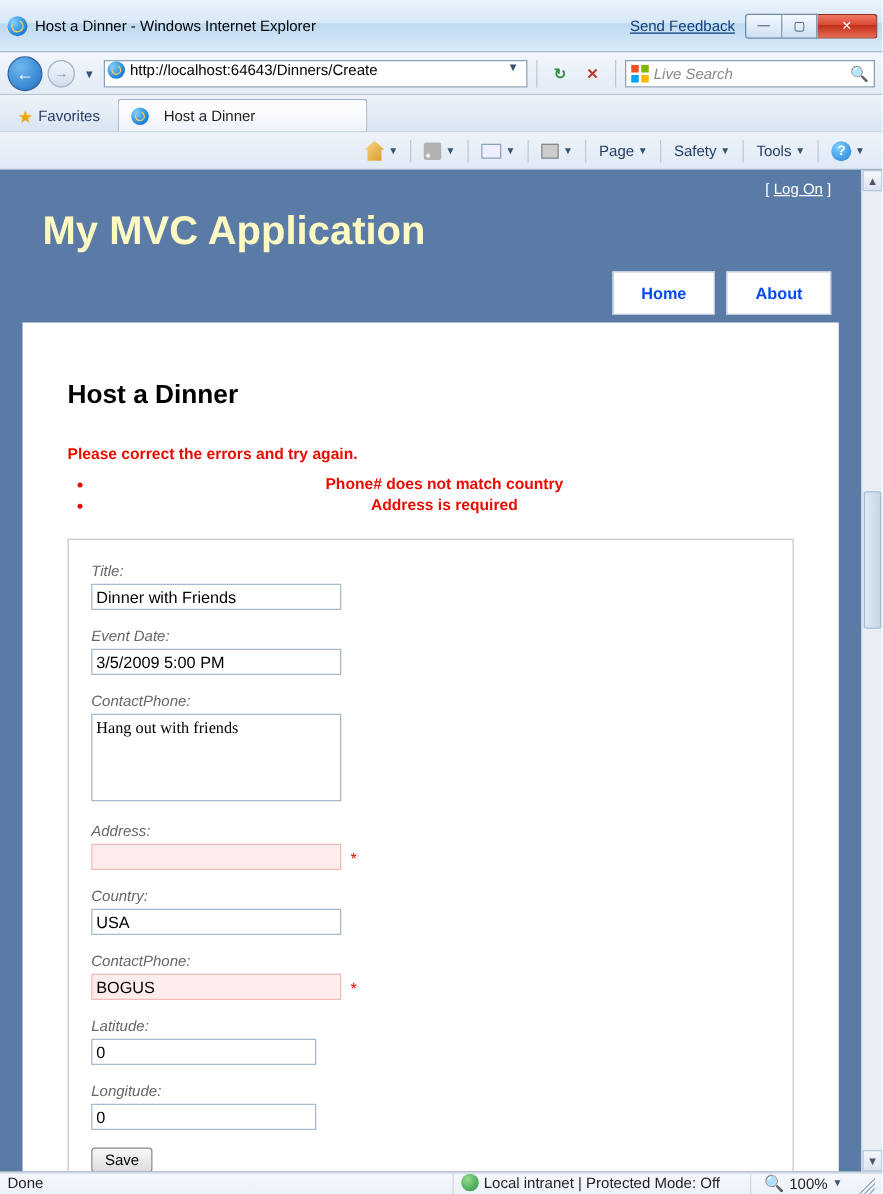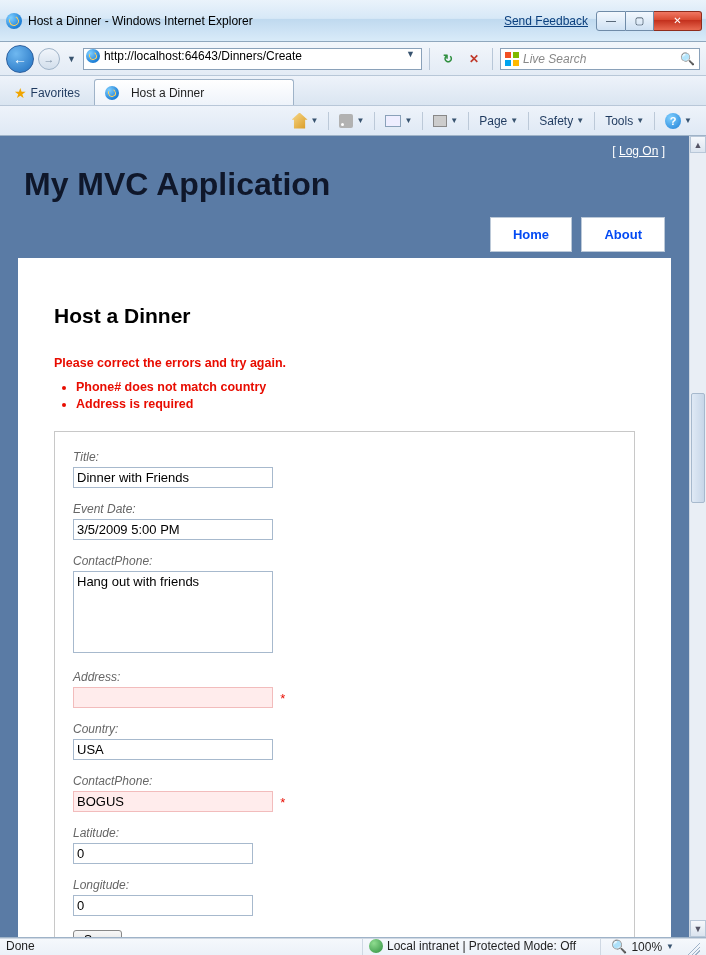--- a/index.html
+++ b/index.html
@@ -157,50 +157,50 @@
   .sb-thumb { position:absolute; left:1px; right:1px; top:240px; height:110px; background:linear-gradient(to right,#dfe9f5,#c7d6e8); border:1px solid #a7b9cd; border-radius:2px; }
   
   .site {
     background:#5a7ba5;
     padding: 0 18px 0 18px;
     font-family: Verdana, Arial, sans-serif;
   }
   .logon-row { text-align:right; color:#fff; font-size:12px; padding:8px 6px 4px 0; }
   .logon-row a { color:#fff; text-decoration:underline; }
   .app-title {
-    color:#0f172a; font-size:32px; font-weight:bold; margin:4px 0 14px 6px;
+    color:#fef9c3; font-size:32px; font-weight:bold; margin:4px 0 14px 16px;
     font-family: Arial, sans-serif;
   }
   .menu { text-align:right; padding:0 6px 0 0; }
   .menu-item {
     display:inline-block; background:#fff; border:1px solid #bcc9d8;
     padding:9px 22px; margin-left:6px;
     color:#034af3; font-weight:bold; font-size:13px; text-decoration:none;
     font-family: Arial, sans-serif;
   }
   .content-panel {
     background:#fff; margin-top:6px; padding:28px 36px 40px 36px; min-height:660px;
   }
   .page-h1 {
     font-size:21px; font-weight:bold; color:#000; margin:18px 0 28px 0;
     font-family: Arial, sans-serif;
   }
   .validation-summary { color:#e80c00; font-size:12.5px; font-weight:bold; margin-bottom:20px; }
-  .validation-summary ul { margin:10px 0 16px 22px; padding:0; }
+  .validation-summary ul { margin:10px 0 16px 22px; padding:0;text-align:center; }
   .validation-summary li { margin-bottom:3px; }
   .form-fieldset {
     border:1px solid #c8c8c8; padding:18px 18px 18px 18px;
   }
   .form-row { margin-bottom:14px; }
   .form-row label { display:block; color:#666; font-size:12px; margin-bottom:3px;font-style:italic; }
   .form-row input[type=text], .form-row textarea {
     width:200px; font-size:13px; padding:2px 3px;
     border:1px solid #a7b9cd; background:#fff; font-family: Arial, sans-serif;
   }
-  .form-row textarea { height:82px; resize:none; }
+  .form-row textarea { height:70px; resize:none;font-family:Liberation Serif, serif; }
   .input-error { background:#ffecec !important; border:1px solid #f2bcbc !important; }
   .asterisk { color:#e80c00; font-size:13px; margin-left:4px; vertical-align:middle; }
   .save-btn {
     padding:2px 10px; font-size:12px;
     background:linear-gradient(to bottom,#f7f7f7,#ddd);
     border:1px solid #888; border-radius:3px;
   }
   
   .statusbar {
     height:32px; background:linear-gradient(to bottom,#f5f8fc,#e3ebf5);

